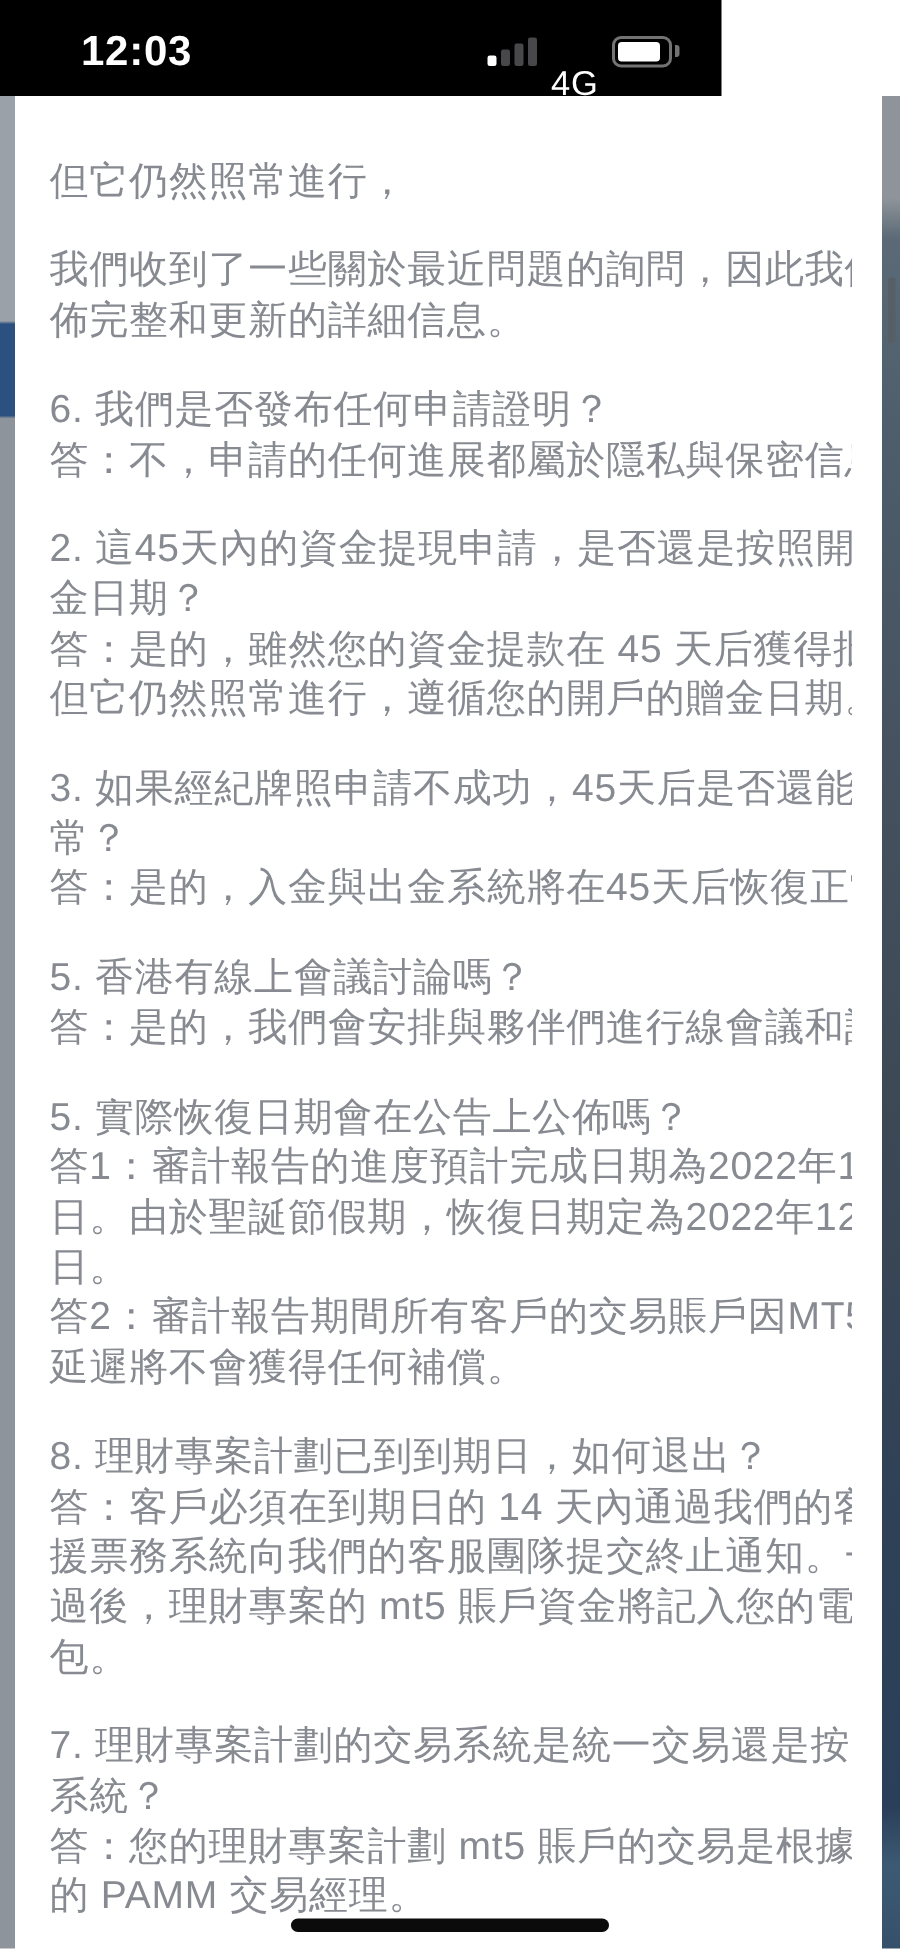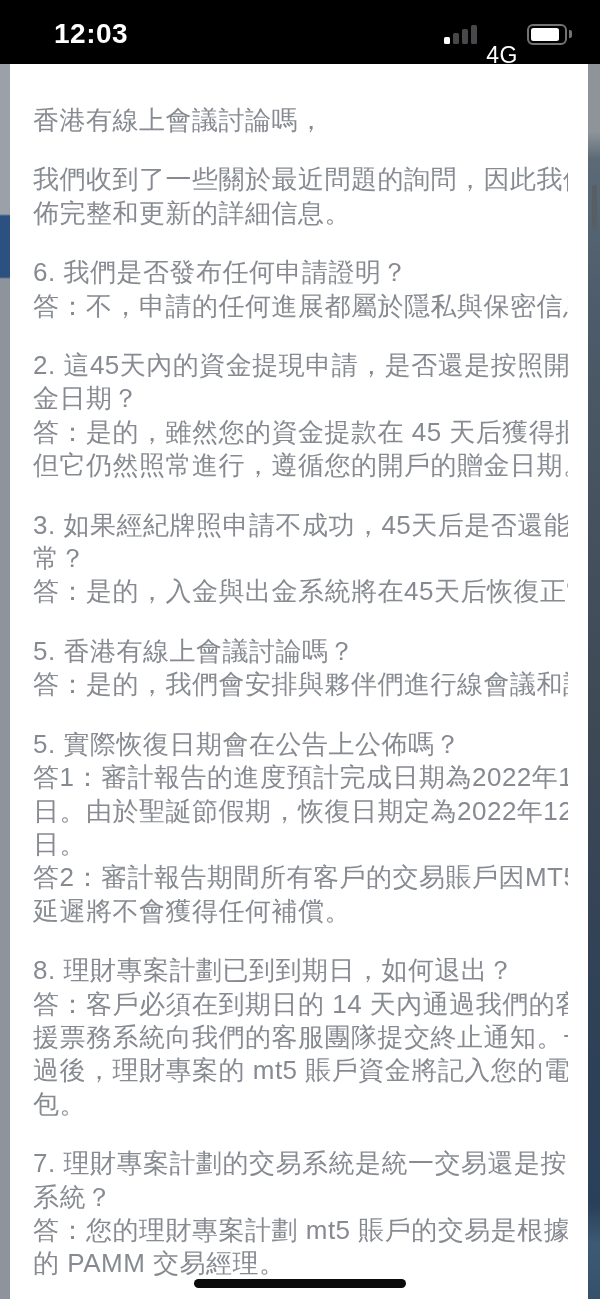--- a/index.html
+++ b/index.html
@@ -3,21 +3,21 @@
 <meta charset="utf-8">
 <style>
   html,body{margin:0;padding:0;}
   body{
     width:600px;height:1299px;position:relative;overflow:hidden;
     background:#ffffff;
     font-family:"Liberation Sans","DejaVu Sans",sans-serif;
   }
   
   .status-bar{
-    position:absolute;top:0;left:0;width:600px;height:64px;background:#000;
+    position:absolute;top:0;left:0;width:481px;height:64px;background:#000;
     display:flex;align-items:center;justify-content:space-between;
     box-sizing:border-box;padding:4px 33px 0 54px;z-index:5;
   }
   .status-time{color:#fff;font-size:28px;font-weight:700;letter-spacing:.5px;}
   .status-right{display:flex;align-items:center;gap:9px;}
   .signal{display:flex;align-items:flex-end;gap:3px;height:19px;}
   .signal i{display:block;width:6px;border-radius:1.5px;background:#48484a;}
   .signal i.b1{height:7px;background:#ffffff;}
   .signal i.b2{height:11px;}
   .signal i.b3{height:15px;}
@@ -97,21 +97,21 @@
     </span>
   </span>
 </div>
 
 <div class="bg-strip-left"></div>
 <div class="bg-strip-right">
   <span class="scrollbar-thumb"></span>
 </div>
 
 <div class="doc">
-  <p>香港有線上會議討論嗎，</p>
+  <p>但它仍然照常進行，</p>
   <p>我們收到了一些關於最近問題的詢問，因此我們將公
 佈完整和更新的詳細信息。</p>
   <p>6. 我們是否發布任何申請證明？
 答：不，申請的任何進展都屬於隱私與保密信息。</p>
   <p>2. 這45天內的資金提現申請，是否還是按照開戶的贈
 金日期？
 答：是的，雖然您的資金提款在 45 天后獲得批准，
 但它仍然照常進行，遵循您的開戶的贈金日期。</p>
   <p>3. 如果經紀牌照申請不成功，45天后是否還能恢復正
 常？

